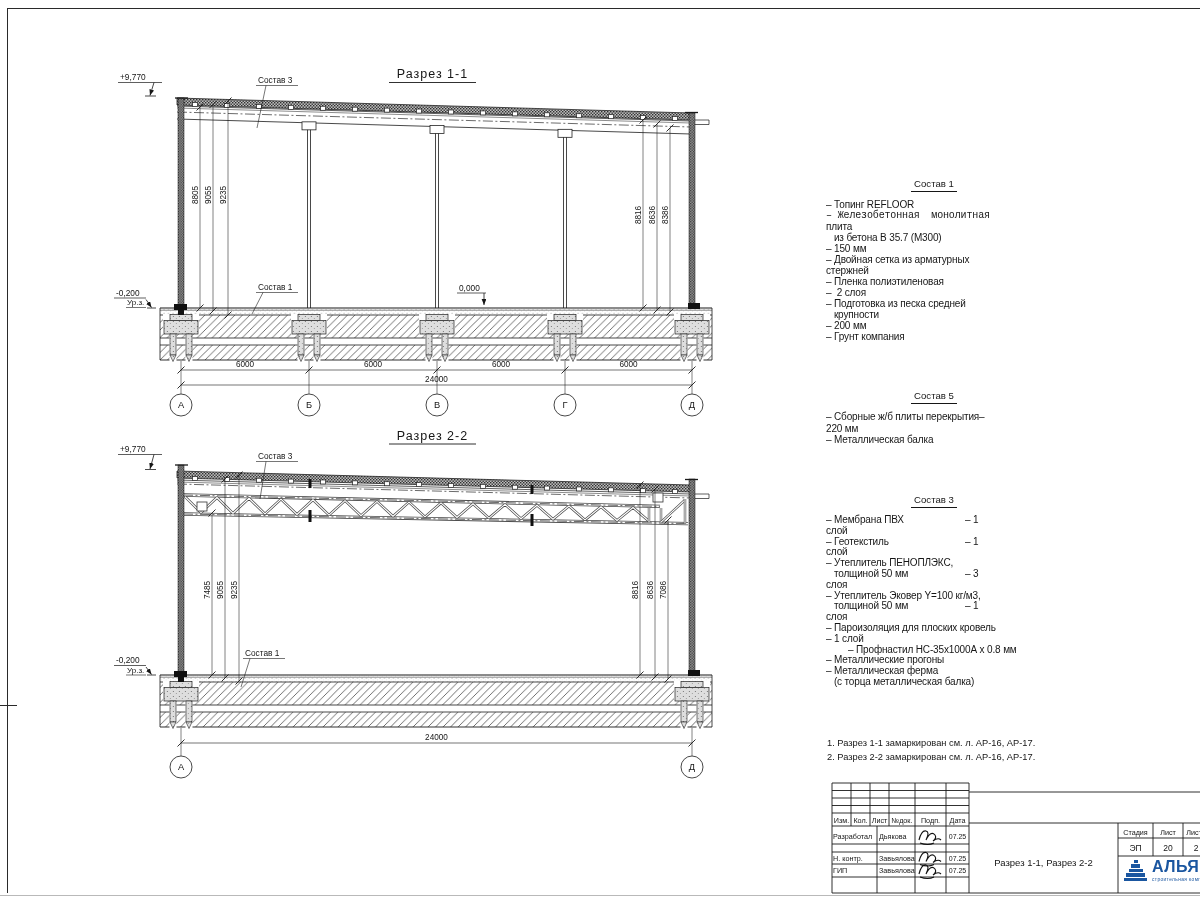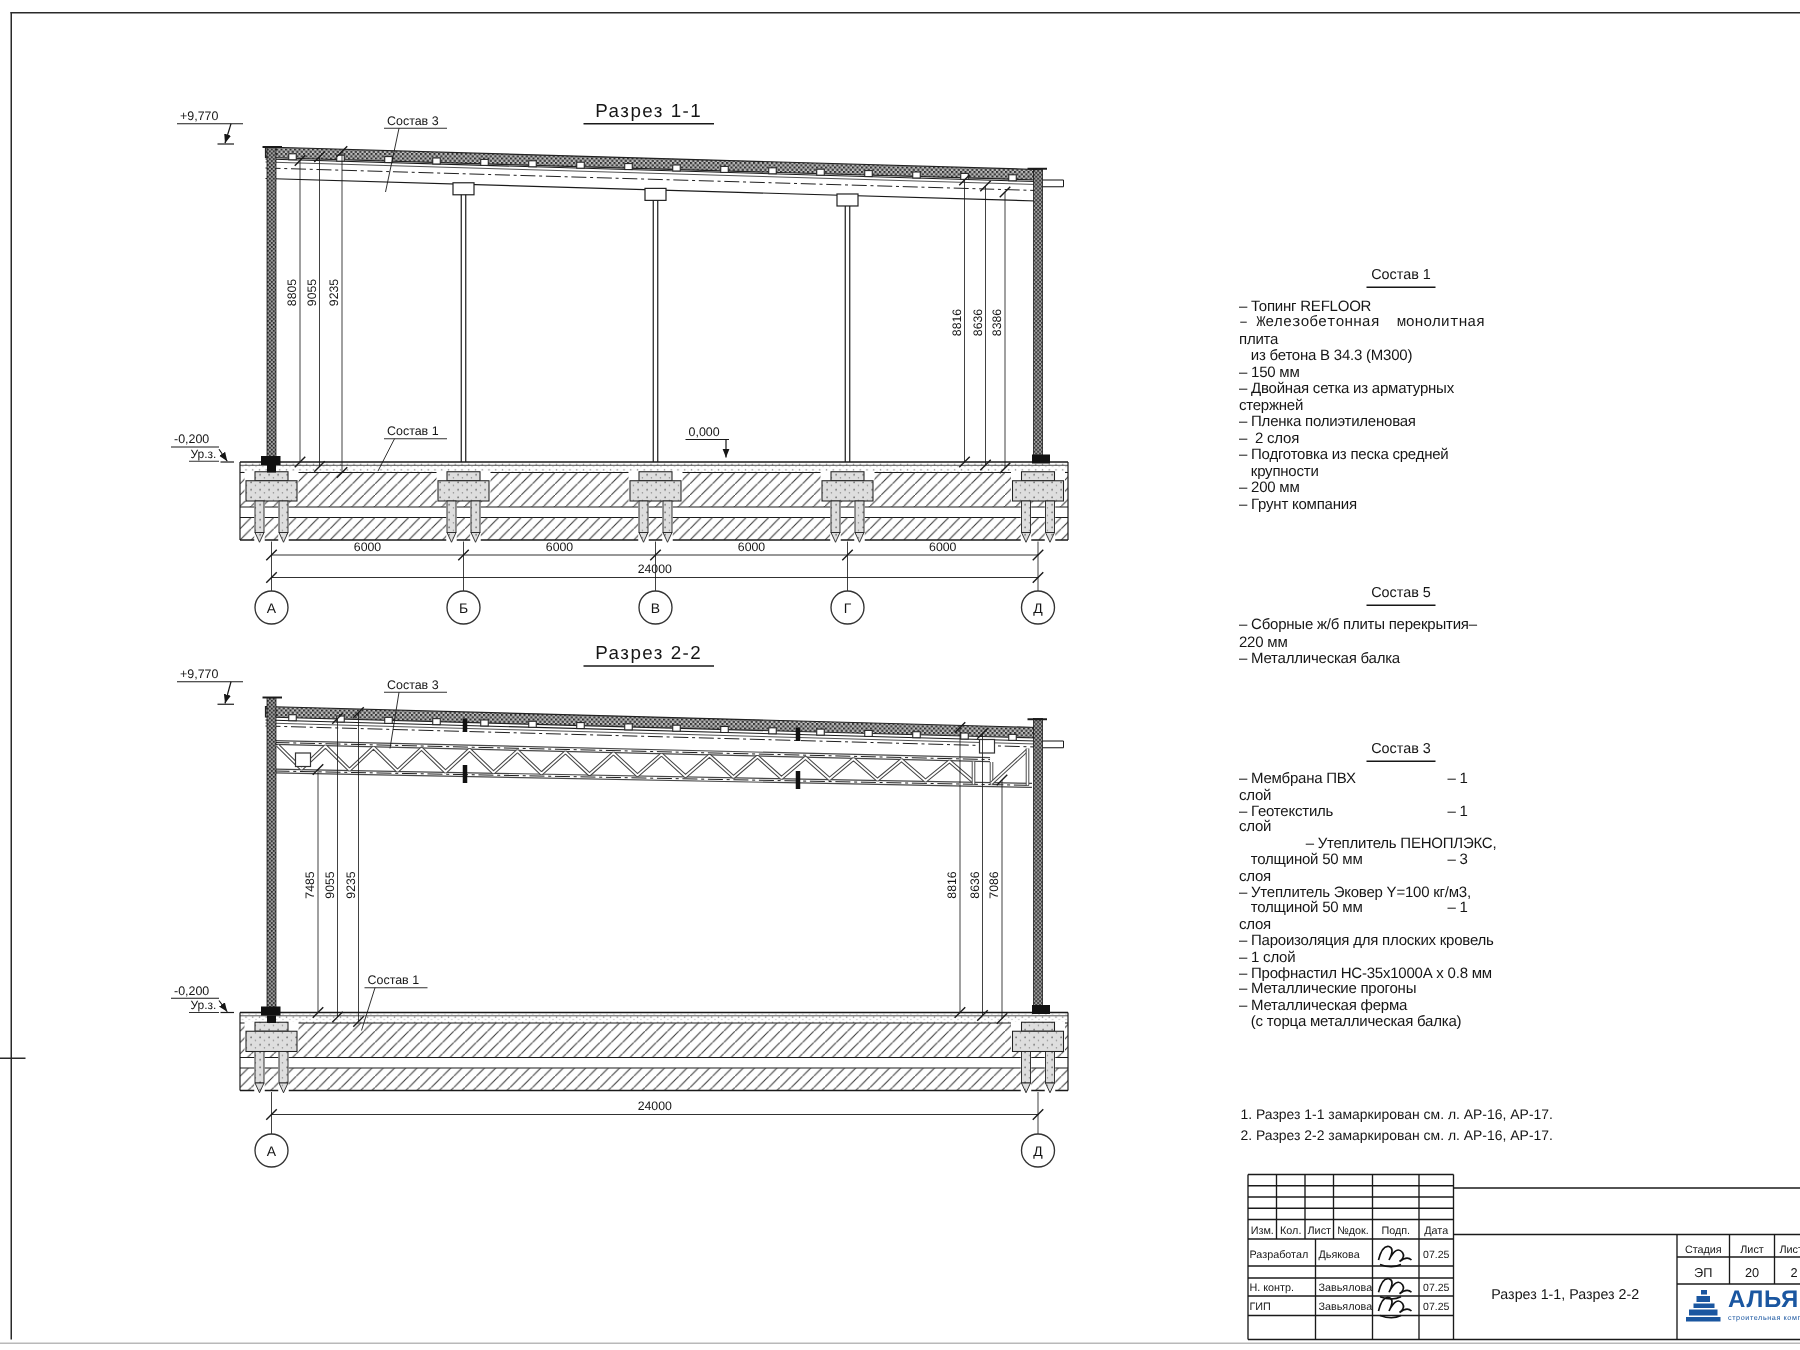--- a/index.html
+++ b/index.html
@@ -383,21 +383,21 @@
     <circle cx="592" cy="342" r="11" fill="#fff" stroke="#333" stroke-width="0.9"></circle>
     <text x="592" y="345.4" font-size="9.3" text-anchor="middle">Д</text>
   </svg>
 
 <div id="comps">
     <div class="comp" style="top: 178px;">
       <div class="comp-title"><span>Состав 1</span></div>
       <div class="comp-line" style="line-height: 11px;"><span>– Топинг REFLOOR</span></div>
       <div class="comp-line" style="line-height: 11px; font-family: Liberation Mono, monospace;"><span>– Железобетонная  монолитная</span></div>
       <div class="comp-line" style="line-height: 11px;"><span>плита</span></div>
-      <div class="comp-line" style="line-height: 11px;"><span>   из бетона В 34.3 (М300)</span></div>
+      <div class="comp-line" style="line-height: 11px;"><span>   из бетона В 35.7 (М300)</span></div>
       <div class="comp-line" style="line-height: 11px;"><span>– 150 мм</span></div>
       <div class="comp-line" style="line-height: 11px;"><span>– Двойная сетка из арматурных</span></div>
       <div class="comp-line" style="line-height: 11px;"><span>стержней</span></div>
       <div class="comp-line" style="line-height: 11px;"><span>– Пленка полиэтиленовая</span></div>
       <div class="comp-line" style="line-height: 11px;"><span>–  2 слоя</span></div>
       <div class="comp-line" style="line-height: 11px;"><span>– Подготовка из песка средней</span></div>
       <div class="comp-line" style="line-height: 11px;"><span>   крупности</span></div>
       <div class="comp-line" style="line-height: 11px;"><span>– 200 мм</span></div>
       <div class="comp-line" style="line-height: 11px;"><span>– Грунт компания</span></div>
     </div>
@@ -406,29 +406,29 @@
       <div class="comp-line" style="line-height: 11.5px;"><span>– Сборные ж/б плиты перекрытия–</span></div>
       <div class="comp-line" style="line-height: 11.5px;"><span>220 мм</span></div>
       <div class="comp-line" style="line-height: 11.5px;"><span>– Металлическая балка</span></div>
     </div>
     <div class="comp" style="top: 494px;">
       <div class="comp-title"><span>Состав 3</span></div>
       <div class="comp-line" style="line-height: 10.8px;"><span>– Мембрана ПВХ</span><span class="rv">– 1</span></div>
       <div class="comp-line" style="line-height: 10.8px;"><span>слой</span></div>
       <div class="comp-line" style="line-height: 10.8px;"><span>– Геотекстиль</span><span class="rv">– 1</span></div>
       <div class="comp-line" style="line-height: 10.8px;"><span>слой</span></div>
-      <div class="comp-line" style="line-height: 10.8px; text-align: center;"><span>– Утеплитель ПЕНОПЛЭКС,</span></div>
+      <div class="comp-line" style="line-height: 10.8px;"><span>– Утеплитель ПЕНОПЛЭКС,</span></div>
       <div class="comp-line" style="line-height: 10.8px;"><span>   толщиной 50 мм</span><span class="rv">– 3</span></div>
       <div class="comp-line" style="line-height: 10.8px;"><span>слоя</span></div>
       <div class="comp-line" style="line-height: 10.8px;"><span>– Утеплитель Эковер Y=100 кг/м3,</span></div>
       <div class="comp-line" style="line-height: 10.8px;"><span>   толщиной 50 мм</span><span class="rv">– 1</span></div>
       <div class="comp-line" style="line-height: 10.8px;"><span>слоя</span></div>
       <div class="comp-line" style="line-height: 10.8px;"><span>– Пароизоляция для плоских кровель</span></div>
       <div class="comp-line" style="line-height: 10.8px;"><span>– 1 слой</span></div>
-      <div class="comp-line" style="line-height: 10.8px;"><span>– Профнастил НС-35х1000А х 0.8 мм</span></div>
+      <div class="comp-line" style="line-height: 10.8px; margin-left: 22px;"><span>– Профнастил НС-35х1000А х 0.8 мм</span></div>
       <div class="comp-line" style="line-height: 10.8px;"><span>– Металлические прогоны</span></div>
       <div class="comp-line" style="line-height: 10.8px;"><span>– Металлическая ферма</span></div>
       <div class="comp-line" style="line-height: 10.8px;"><span>   (с торца металлическая балка)</span></div>
     </div>
   </div>
 
 <div id="notes">
     <div class="note-line">1. Разрез 1-1 замаркирован см. л. АР-16, АР-17.</div>
     <div class="note-line">2. Разрез 2-2 замаркирован см. л. АР-16, АР-17.</div>
   </div>

